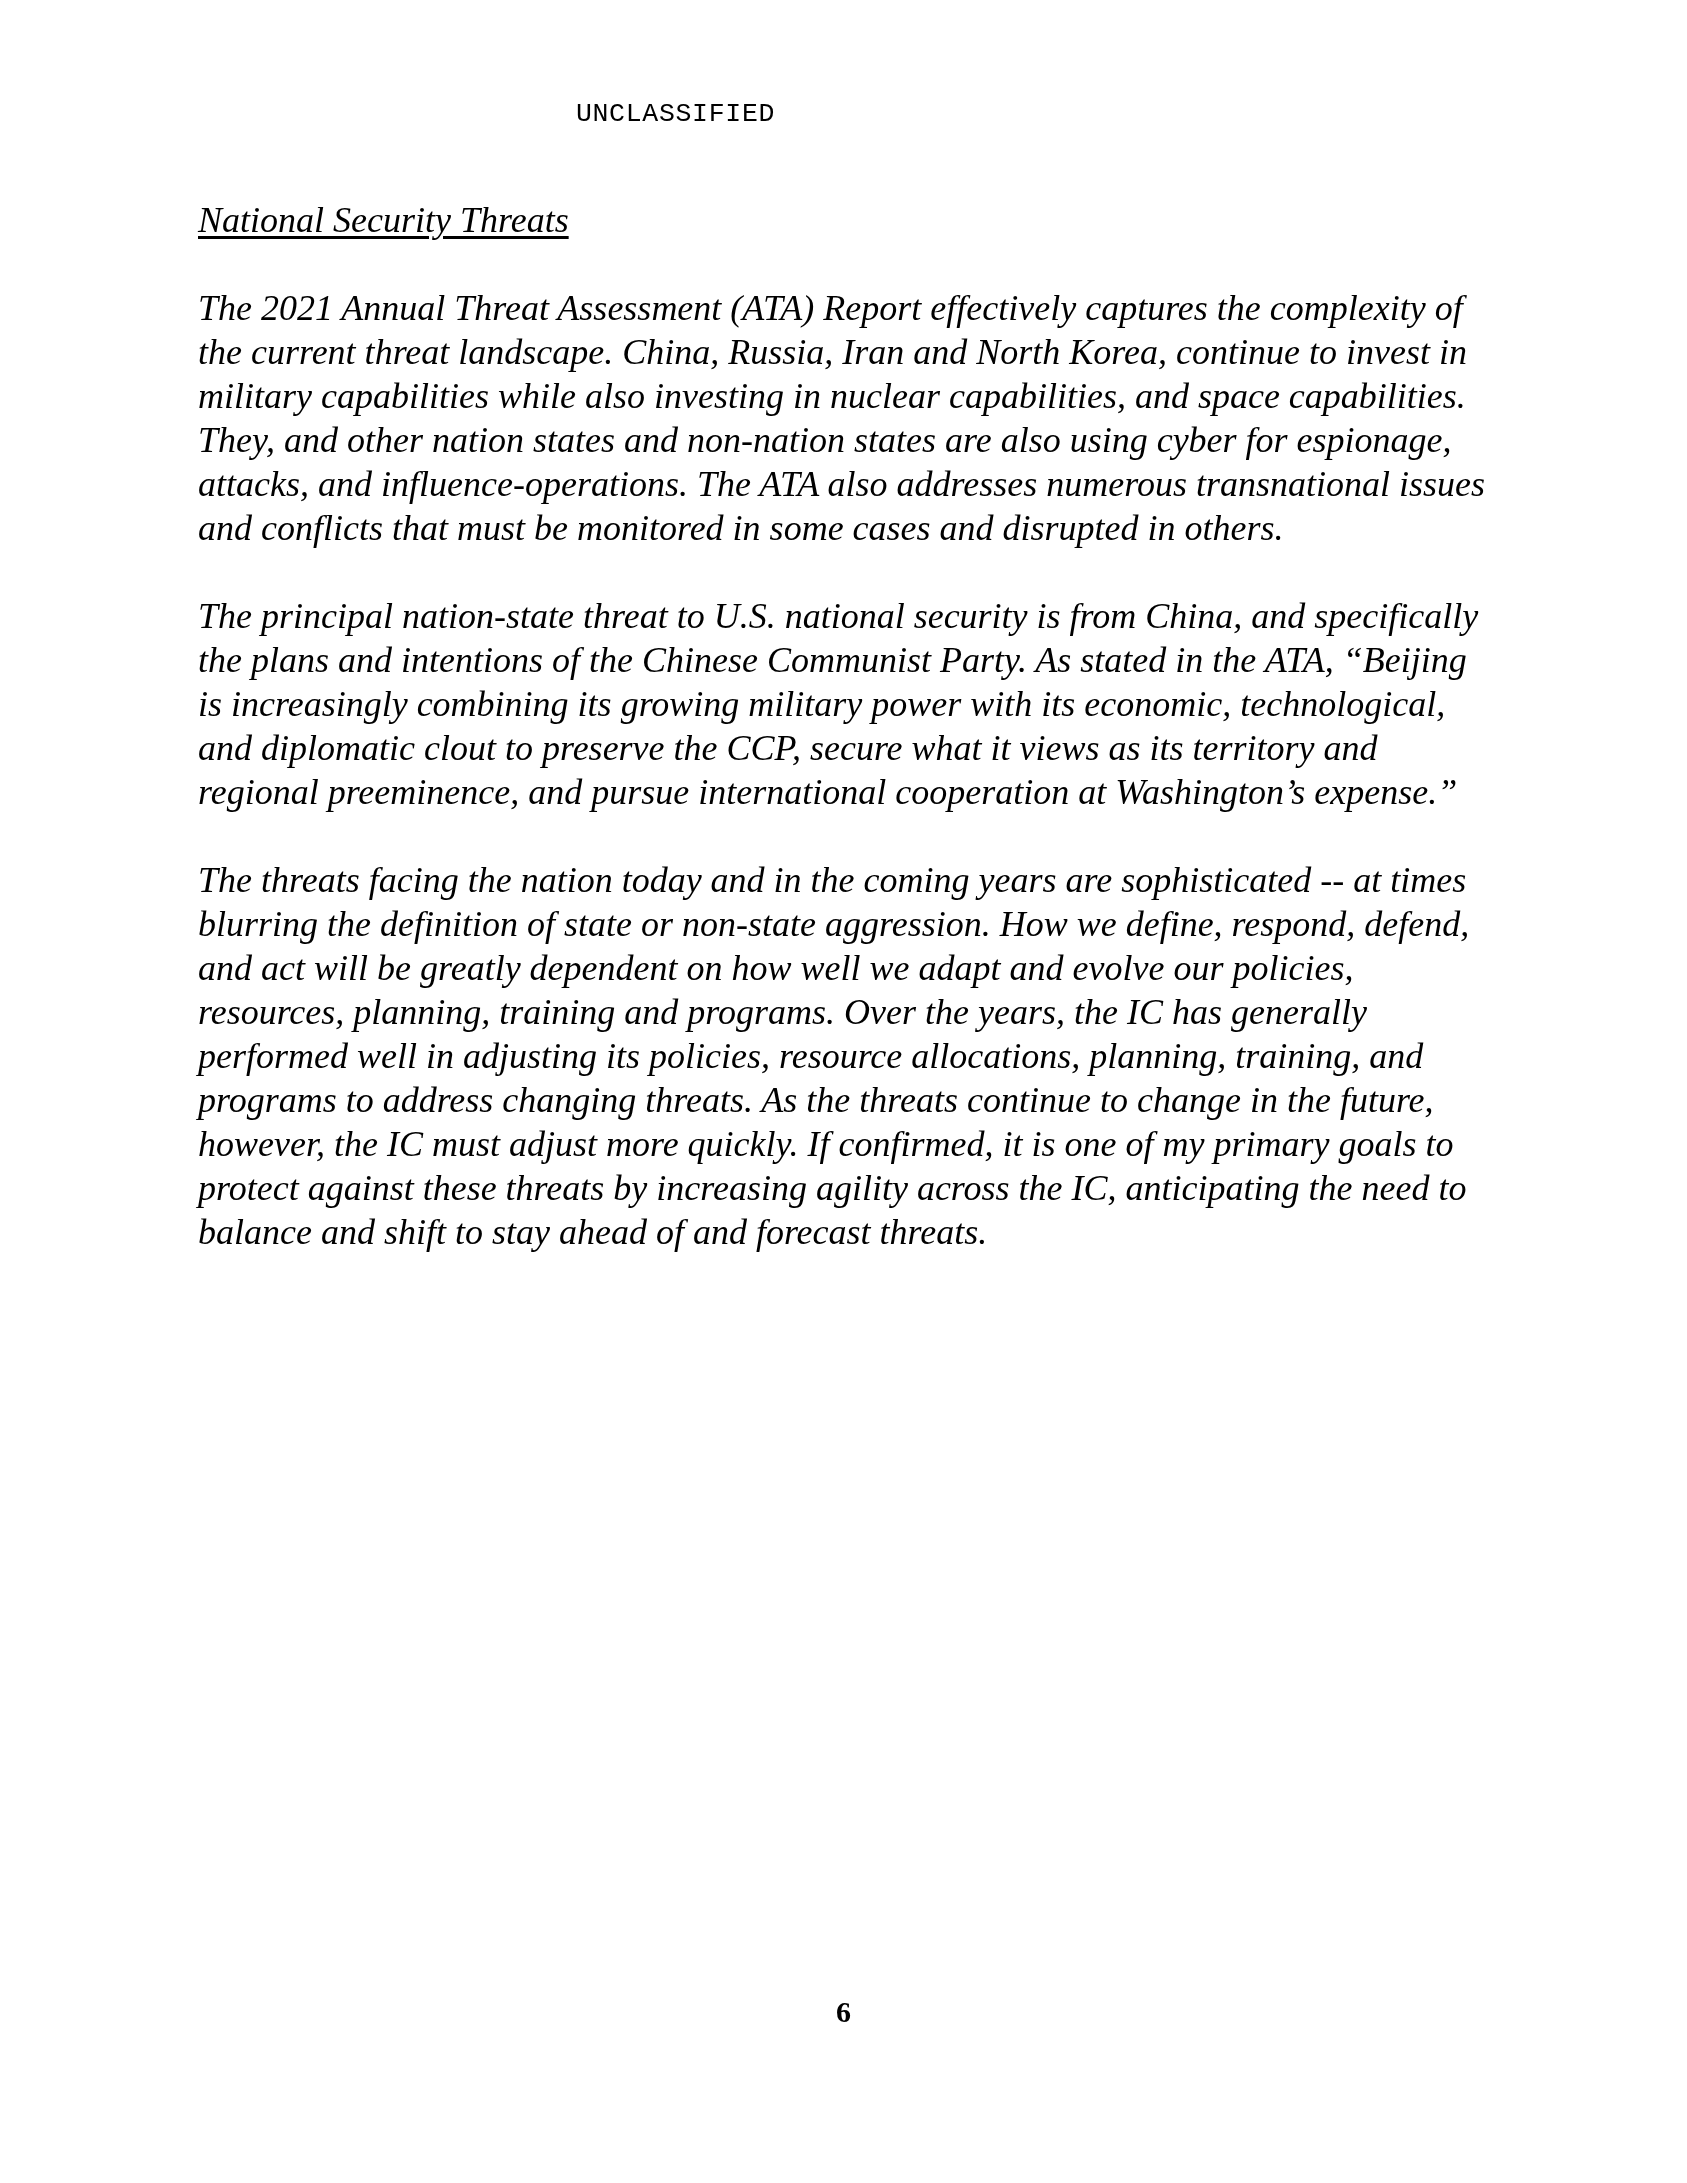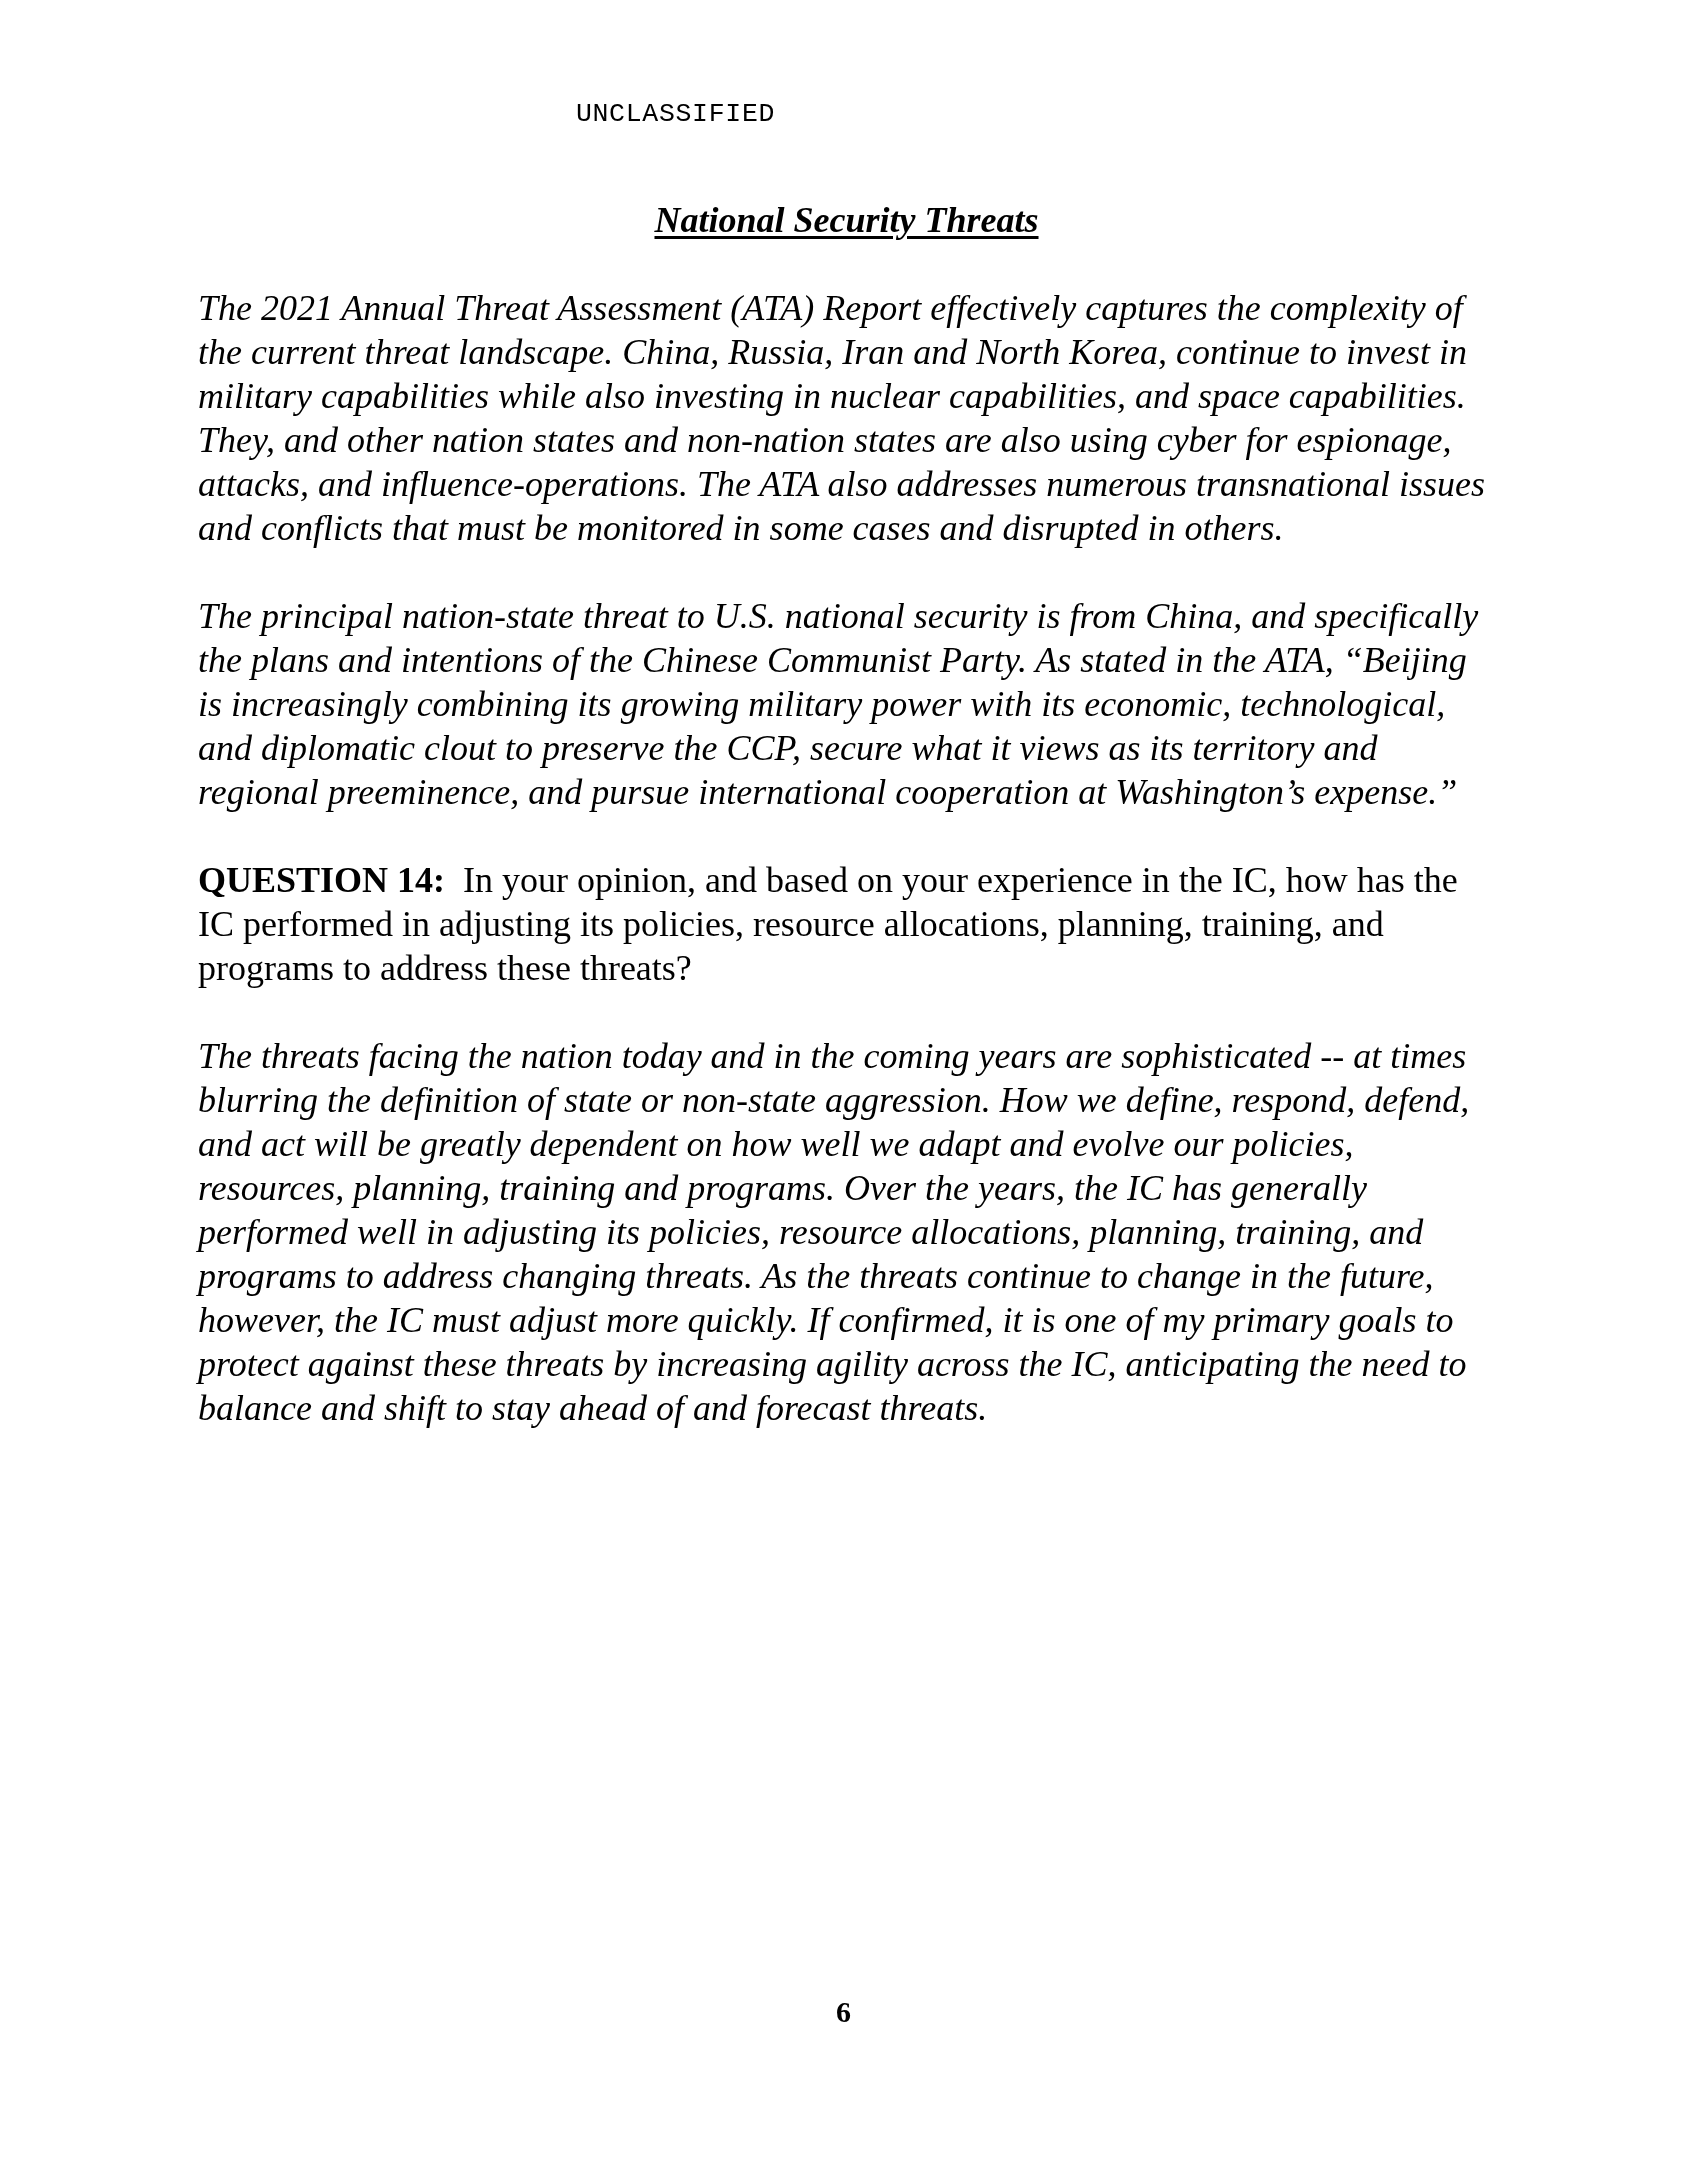--- a/index.html
+++ b/index.html
@@ -6,43 +6,39 @@
   body { width: 1687px; height: 2183px; position: relative; overflow: hidden; color: #000; }
   .header {
     position: absolute; top: 99px; left: 0; width: 1351px; text-align: center;
     font-family: "Liberation Mono", "DejaVu Sans Mono", monospace; font-size: 26.5px; letter-spacing: 0.7px;
   }
   .content {
     position: absolute; left: 198px; top: 198px; width: 1297px;
     font-family: "Liberation Serif", "DejaVu Serif", serif; font-size: 36px; line-height: 44px;
   }
   .section-title {
-    font-weight: bold; font-style: italic; text-decoration: underline; text-decoration-thickness: 2.6px;
-    text-underline-offset: 4px; margin: 0 0 44px 0; display: block; text-align: center;
+    font-weight: normal; font-style: italic; text-decoration: underline; text-decoration-thickness: 2.6px;
+    text-underline-offset: 4px; margin: 0 0 44px 0; display: block;
   }
   .question { margin: 0 0 44px 0; }
   .q-label { font-weight: bold; }
   .answer { font-style: italic; margin: 0 0 44px 0; }
   .page-number {
     position: absolute; top: 1995px; left: 0; width: 1687px; text-align: center;
     font-family: "Liberation Serif", "DejaVu Serif", serif; font-weight: bold; font-size: 30px;
   }
 </style>
 </head>
 <body>
 
 <div class="header">UNCLASSIFIED</div>
 
 <div class="content">
   <span class="section-title">National Security Threats</span>
 
   <p class="answer">The 2021 Annual Threat Assessment (ATA) Report effectively captures the complexity of the current threat landscape. China, Russia, Iran and North Korea, continue to invest in military capabilities while also investing in nuclear capabilities, and space capabilities. They, and other nation states and non-nation states are also using cyber for espionage, attacks, and influence-operations. The ATA also addresses numerous transnational issues and conflicts that must be monitored in some cases and disrupted in others.</p>
   <p class="answer">The principal nation-state threat to U.S. national security is from China, and specifically the plans and intentions of the Chinese Communist Party. As stated in the ATA, “Beijing is increasingly combining its growing military power with its economic, technological, and diplomatic clout to preserve the CCP, secure what it views as its territory and regional preeminence, and pursue international cooperation at Washington’s expense.”</p>
 
-  <p class="question">
-    <span class="q-label">QUESTION 14:</span>&nbsp;
-    <span>In your opinion, and based on your experience in the IC, how has the IC performed in adjusting its policies, resource allocations, planning, training, and programs to address these threats?</span>
-  </p>
   <p class="answer">The threats facing the nation today and in the coming years are sophisticated -- at times blurring the definition of state or non-state aggression. How we define, respond, defend, and act will be greatly dependent on how well we adapt and evolve our policies, resources, planning, training and programs. Over the years, the IC has generally performed well in adjusting its policies, resource allocations, planning, training, and programs to address changing threats. As the threats continue to change in the future, however, the IC must adjust more quickly. If confirmed, it is one of my primary goals to protect against these threats by increasing agility across the IC, anticipating the need to balance and shift to stay ahead of and forecast threats.</p>
 </div>
 
 <div class="page-number">6</div>
 
 
 </body></html>

